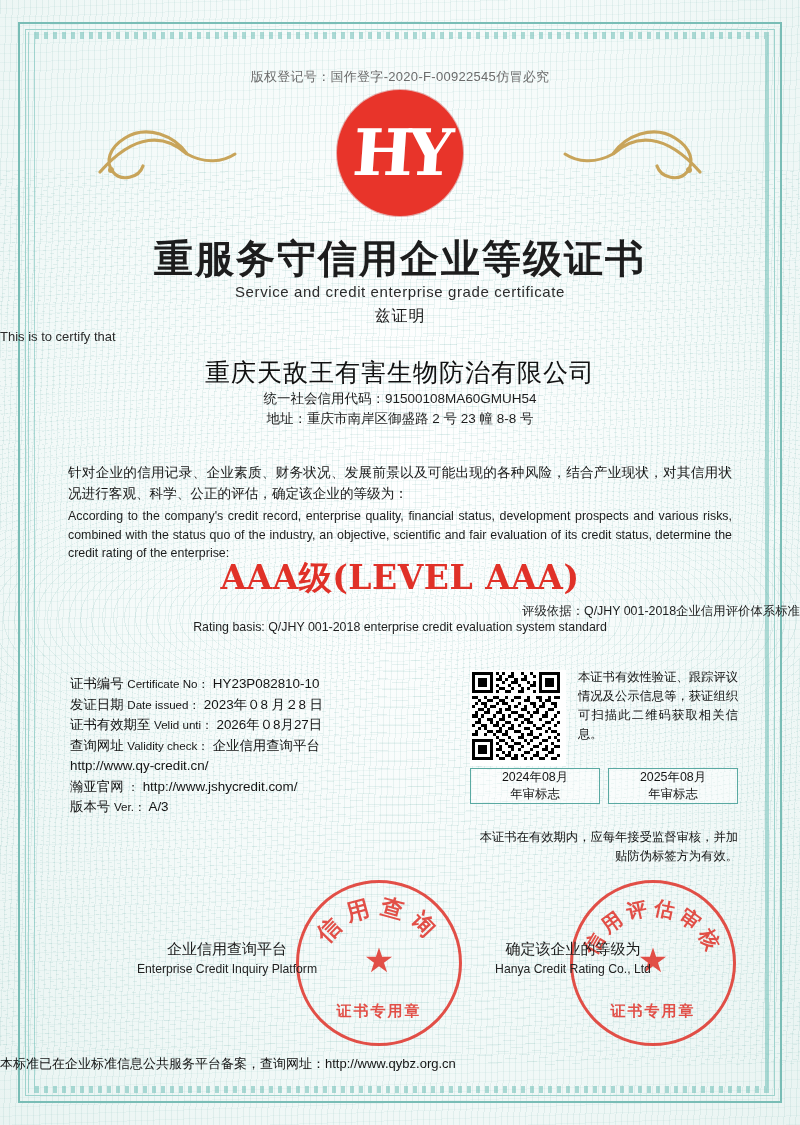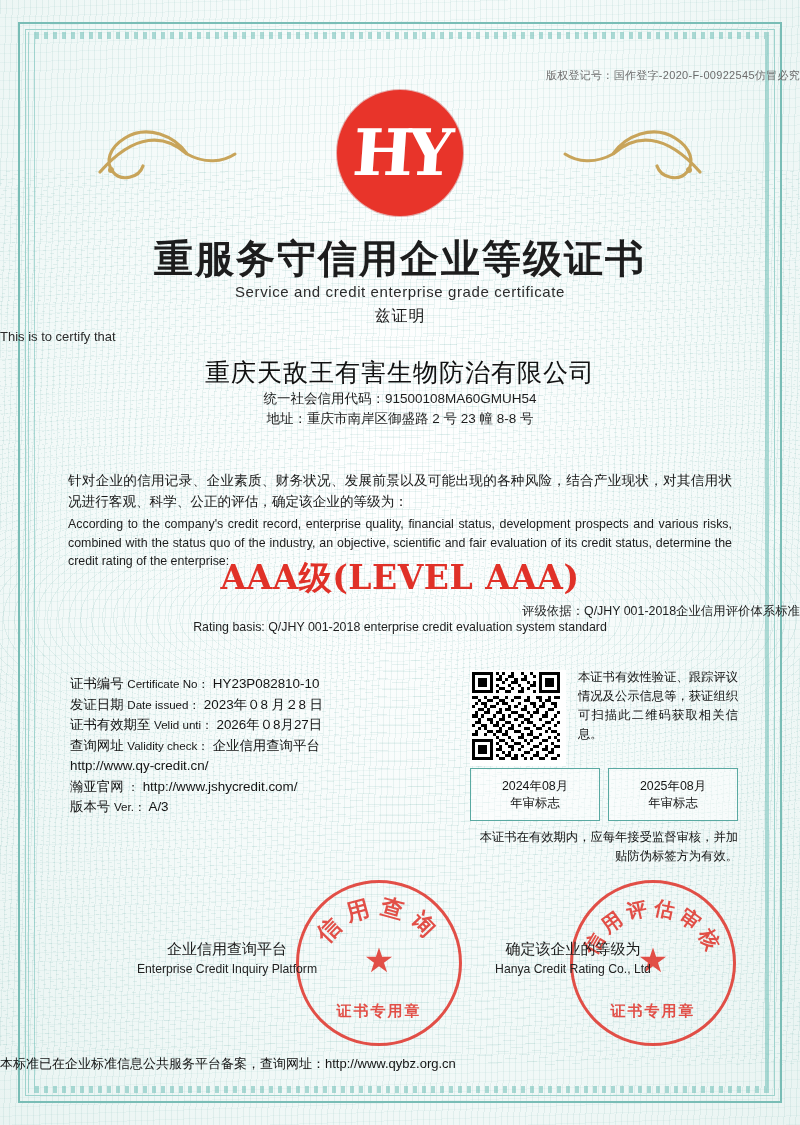--- a/index.html
+++ b/index.html
@@ -46,22 +46,22 @@
       repeating-linear-gradient(90deg, rgba(110,190,182,0.55) 0 4px, rgba(255,255,255,0) 4px 9px);
     background-clip:border-box;
     -webkit-mask:
       linear-gradient(#000 0 0) content-box,
       linear-gradient(#000 0 0);
     -webkit-mask-composite:xor;
             mask-composite:exclude;
     pointer-events:none;
   }
   .copyright{
-    position:absolute;top:68px;left:0;right:0;text-align:right;
-    font-size:11px;color:#6b6b6b;letter-spacing:.3px;
+    position:absolute;top:68px;left:0;right:0;text-align:center;
+    font-size:13px;color:#6b6b6b;letter-spacing:.3px;
   }
   
   .emblem-wrap{position:absolute;top:90px;left:0;right:0;height:130px;}
   .emblem{
     position:absolute;left:50%;top:0;transform:translateX(-50%);
     width:126px;height:126px;border-radius:50%;
     background:#e8342a;
     display:flex;align-items:center;justify-content:center;
     box-shadow:0 0 0 1px rgba(200,30,25,.35);
   }
@@ -101,21 +101,21 @@
     position:absolute;top:390px;left:0;right:0;text-align:center;
     font-size:13.5px;color:#1d1d1d;
   }
   .address{
     position:absolute;top:410px;left:0;right:0;text-align:center;
     font-size:13.5px;color:#1d1d1d;
   }
   
   .para{
     position:absolute;top:462px;left:68px;right:68px;
-    font-size:13.6px;line-height:21px;color:#171717;text-align:justify;margin-top:8px;
+    font-size:13.6px;line-height:21px;color:#171717;text-align:justify;
   }
   .para .en{
     display:block;margin-top:3px;
     font-size:12.4px;line-height:18.5px;color:#1c1c1c;
   }
   .level{
     position:absolute;top:556px;left:0;right:0;text-align:center;
     font-family:"DejaVu Serif","Liberation Serif",serif;
     font-weight:bold;font-size:33px;color:#e03128;letter-spacing:.5px;
   }
@@ -140,21 +140,21 @@
   .qr{
     position:absolute;top:670px;left:470px;width:92px;height:92px;
     background:#fff;padding:2px;
   }
   .qr svg{display:block;}
   .notice{
     position:absolute;top:668px;left:578px;width:160px;
     font-size:12.3px;line-height:19px;color:#131313;text-align:justify;
   }
   .seal-boxes{
-    position:absolute;top:768px;left:470px;width:268px;height:53px;
+    position:absolute;top:768px;left:470px;width:268px;height:36px;
     display:flex;gap:8px;
   }
   .seal-box{
     flex:1;border:1px solid #5aa9a2;display:flex;flex-direction:column;
     align-items:center;justify-content:center;
     font-size:12.4px;color:#131313;line-height:17px;
     background:rgba(255,255,255,.45);
   }
   .notice2{
     position:absolute;top:828px;left:470px;width:268px;

